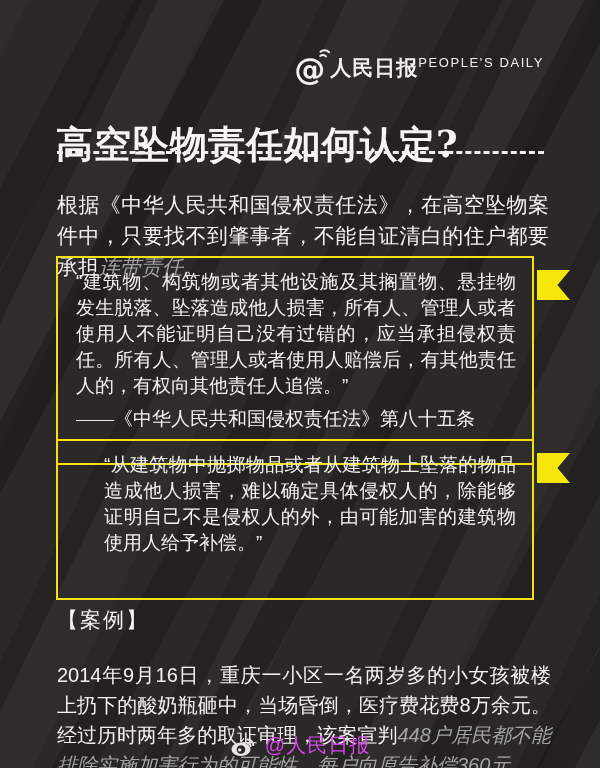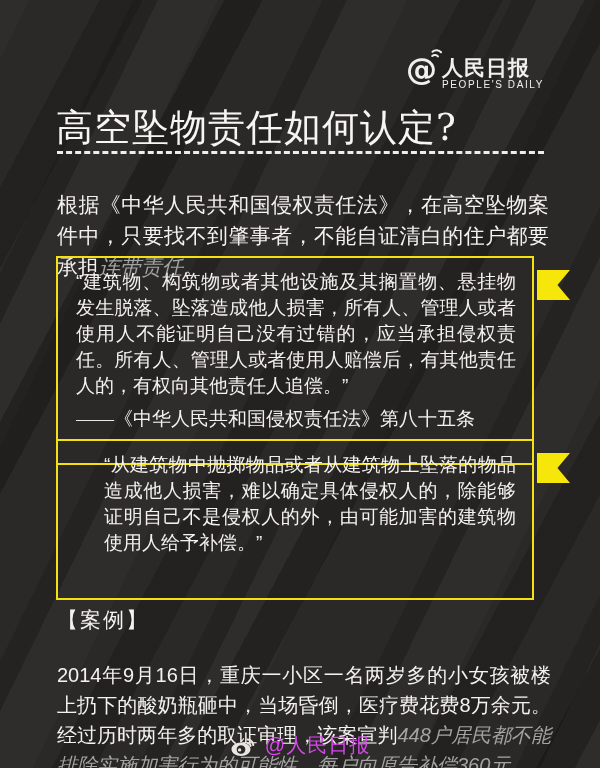--- a/index.html
+++ b/index.html
@@ -13,25 +13,25 @@
         rgba(0,0,0,0) 232px 318px),
       repeating-linear-gradient(296deg,
         rgba(255,255,255,.02) 0 54px, rgba(0,0,0,.14) 54px 76px,
         rgba(255,255,255,0) 76px 170px);
     font-family:"Liberation Sans", sans-serif;
     -webkit-font-smoothing:antialiased;
   }
   .logo{position:absolute;right:56px;top:52px;display:flex;align-items:flex-start;gap:5px;color:#f2f0ec;}
   .logo-at{font-size:31px;font-weight:bold;line-height:34px;position:relative;font-family:"DejaVu Sans", sans-serif;}
   .logo-arcs{position:absolute;top:-7px;right:-9px;}
-  .logo-col{display:flex;flex-direction:column;padding-top:5px;}
+  .logo-col{display:flex;flex-direction:row;padding-top:5px;}
   .logo-cn{font-size:21px;font-weight:bold;letter-spacing:1px;line-height:22px;white-space:nowrap;}
-  .logo-en{font-size:10px;letter-spacing:1.6px;line-height:11px;white-space:nowrap;}
-  .title{position:absolute;left:56px;top:80px;font-family:"DejaVu Serif", serif;
-    font-weight:normal;font-size:37px;line-height:46px;color:#f7f5f2;letter-spacing:1px;white-space:nowrap;}
+  .logo-en{font-size:13px;letter-spacing:1.6px;line-height:11px;white-space:nowrap;}
+  .title{position:absolute;left:56px;top:96px;font-family:"DejaVu Serif", serif;
+    font-weight:bold;font-size:37px;line-height:46px;color:#f7f5f2;letter-spacing:1px;white-space:nowrap;}
   .dashes{position:absolute;left:57px;top:151px;width:487px;height:0;border-top:3px dashed #efede8;}
   .intro{position:absolute;left:57px;top:168px;width:492px;font-size:21px;line-height:31px;color:#f4f2ee;text-align:justify;}
   .hl{color:#a3a3a3;font-style:italic;}
   .qbox{position:absolute;left:56px;width:478px;border:2px solid #f3e113;box-sizing:border-box;
     padding:11px 16px 0 18px;color:#f4f2ee;font-size:19px;line-height:26px;text-align:justify;overflow:visible;}
   .qbox .qinner{overflow:hidden;}
   .qbox1{top:256px;height:209px;}
   .qbox2{top:439px;height:161px;padding-left:46px;}
   .qsource{margin-top:7px;text-align:left;font-family:Liberation Serif, serif;}
   .flag{position:absolute;top:12px;right:-38px;width:33px;height:30px;background:#f6e60a;

